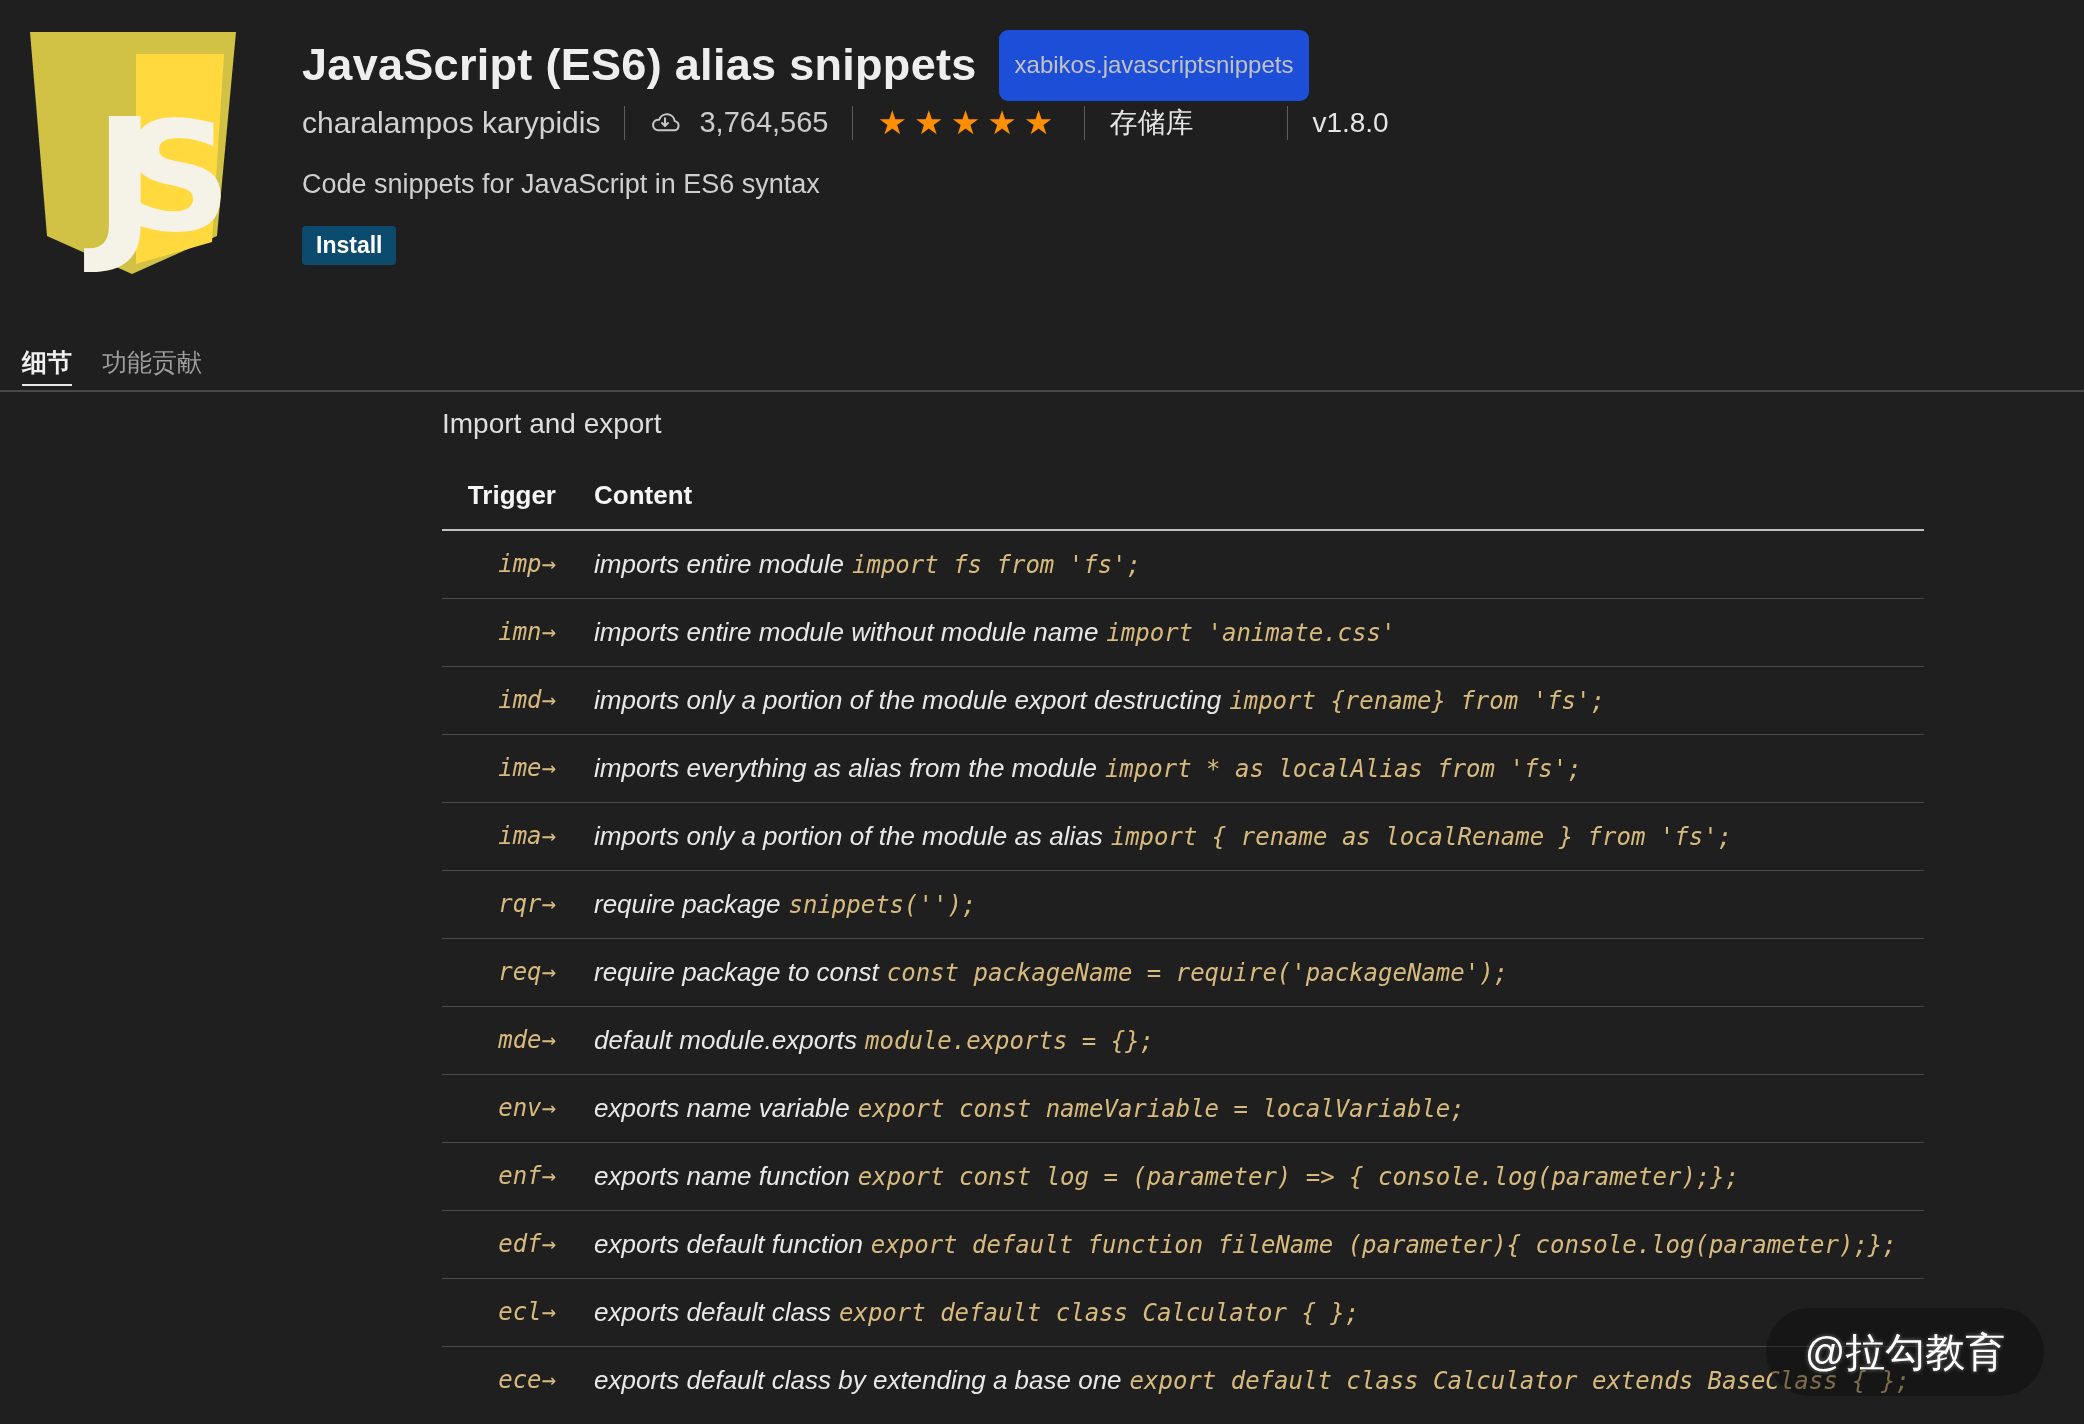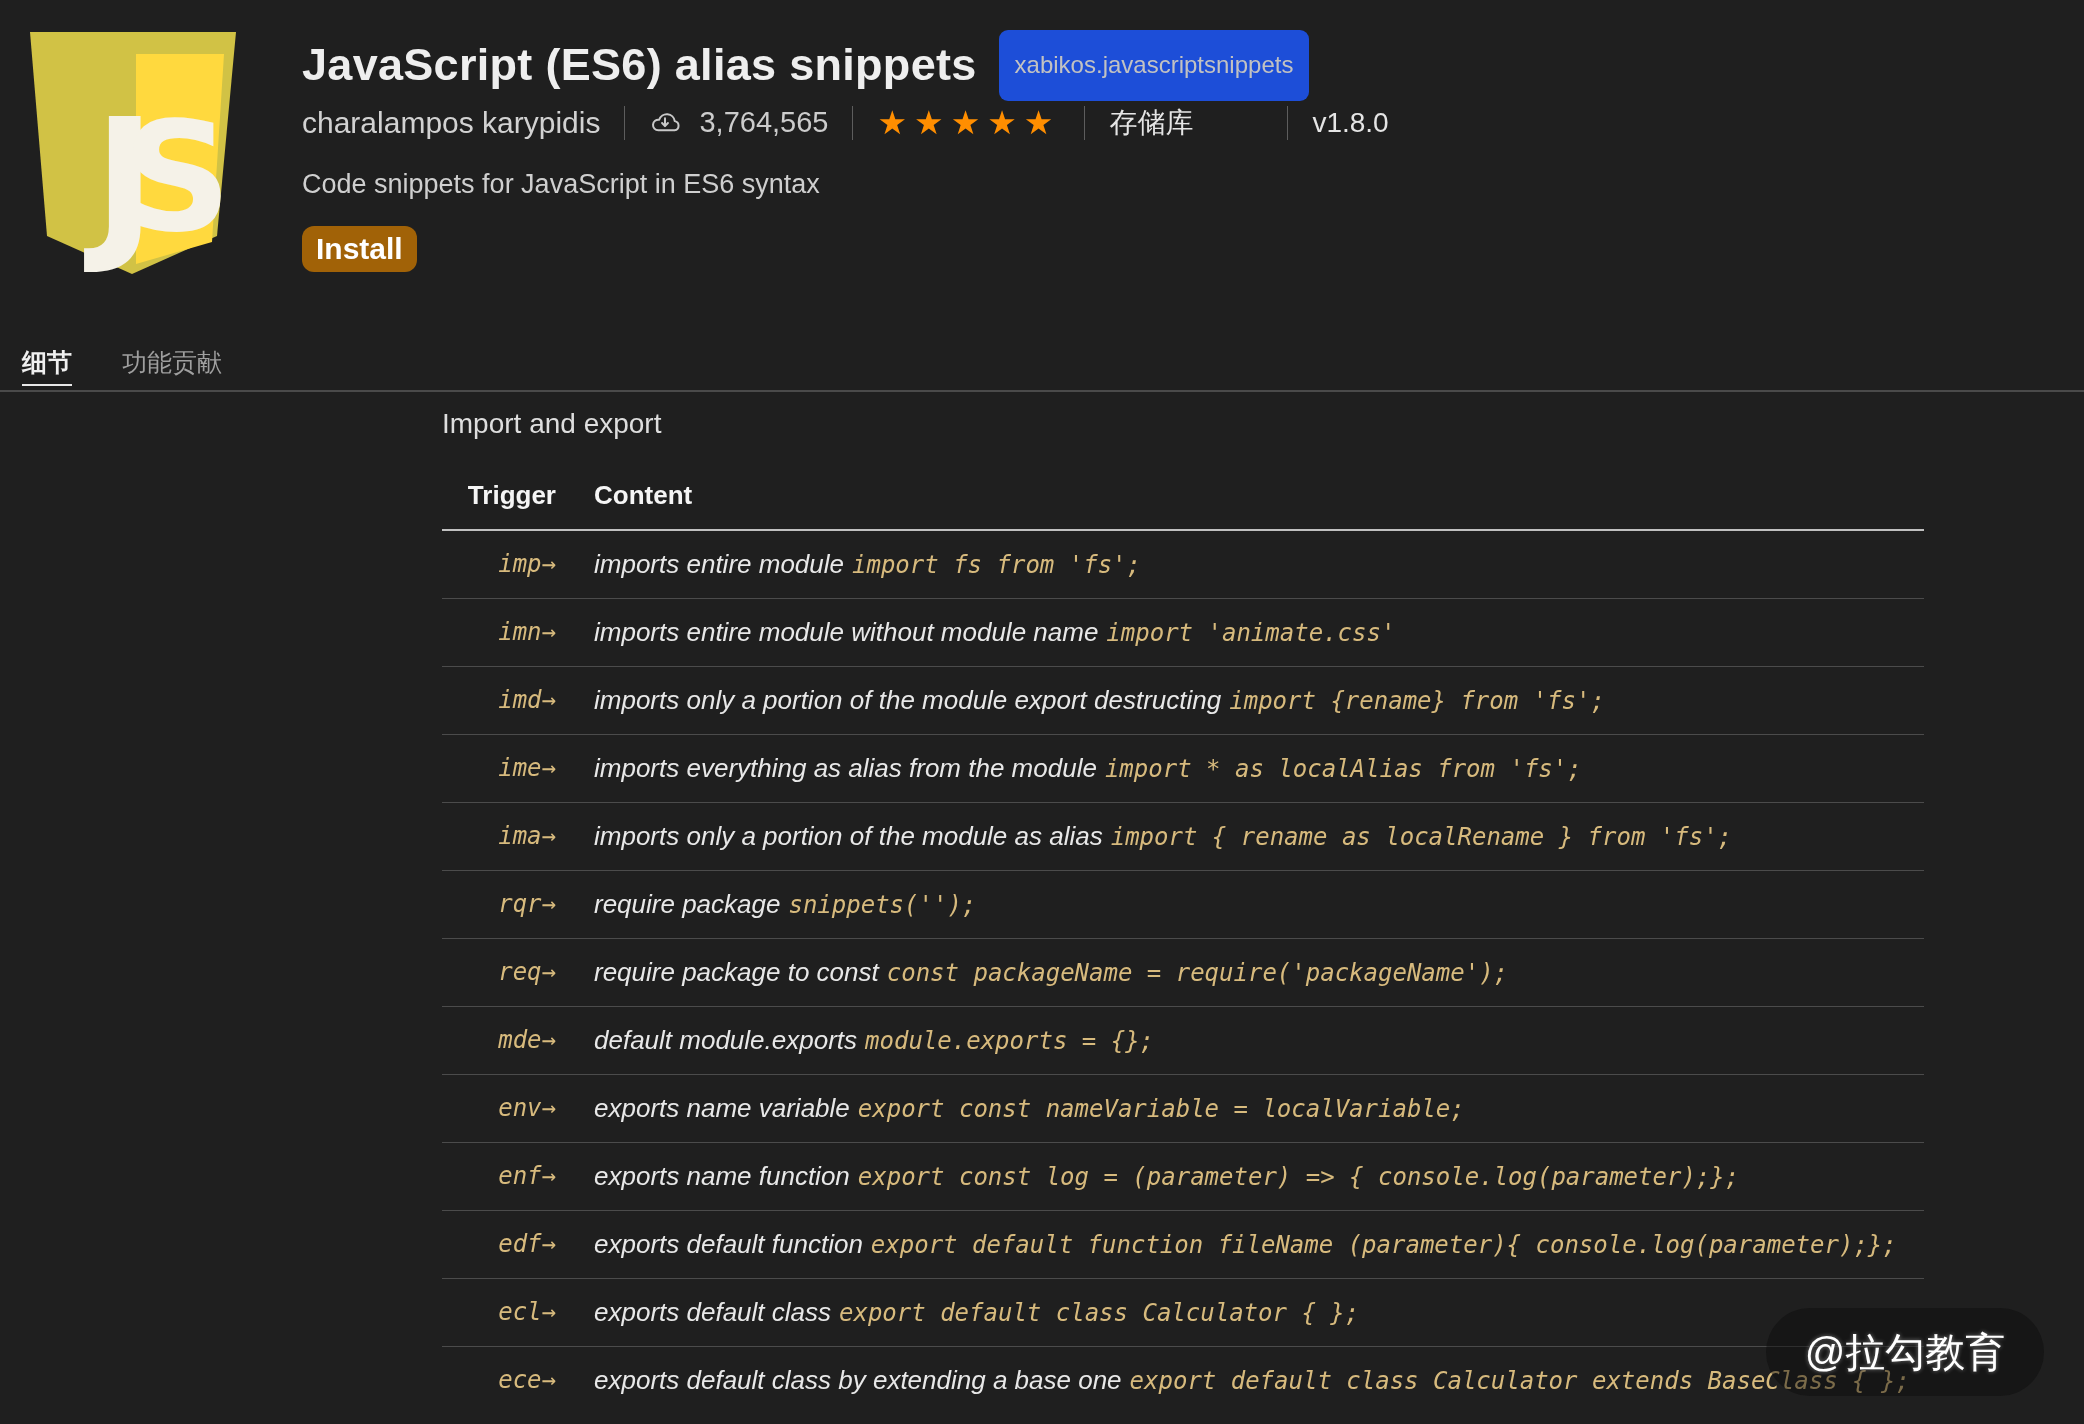--- a/index.html
+++ b/index.html
@@ -24,26 +24,26 @@
   .stats-row { display:flex; align-items:center; height:44px; }
   .author { font-size:30px; color:#d2d2d2; text-decoration:none; }
   .vsep { width:1px; height:34px; background:#5d5d5d; margin:0 24px; flex:none; }
   .downloads { display:flex; align-items:center; gap:18px; font-size:29px; color:#cccccc; }
   .dl-icon { display:inline-flex; }
   .stars { color:#ff8e00; font-size:33px; letter-spacing:7px; text-decoration:none; white-space:nowrap; }
   .repo { font-size:28px; color:#e5e5e5; text-decoration:none; margin-right:70px; }
   .version { font-size:28px; color:#e5e5e5; }
   .desc { margin-top:24px; font-size:27px; color:#cfcfcf; }
   .install-btn {
-    margin-top:26px; display:inline-block; background:#a16207; color:#ffffff;
-    font-size:30px; font-weight:600; padding:6px 14px; border:none; border-radius:12px;
+    margin-top:26px; display:inline-block; background:#0c4a6e; color:#ffffff;
+    font-size:23px; font-weight:600; padding:6px 14px; border:none; border-radius:4px;
     font-family:"Liberation Sans", sans-serif; cursor:pointer;
   }
   
-  .tabs { position:absolute; top:346px; left:22px; display:flex; gap:50px; font-size:25px; }
+  .tabs { position:absolute; top:346px; left:22px; display:flex; gap:30px; font-size:25px; }
   .tab { color:#9f9f9f; padding-bottom:5px; cursor:pointer; }
   .tab.active { color:#f0f0f0; border-bottom:2px solid #e8e8e8; font-weight:bold; }
   .tabbar-line { position:absolute; top:390px; left:0; width:2084px; height:2px; background:#4a4a4a; }
   
   .main { position:absolute; top:392px; left:442px; width:1482px; }
   .section-title { font-size:28px; font-weight:400; color:#dedede; margin-top:16px; }
   table { border-collapse:collapse; margin-top:40px; width:100%; table-layout:fixed; }
   thead th { font-size:26px; font-weight:bold; color:#f5f5f5; padding-bottom:18px; }
   th.trigger-h { text-align:right; width:114px; }
   th.content-h { text-align:left; padding-left:38px; }

